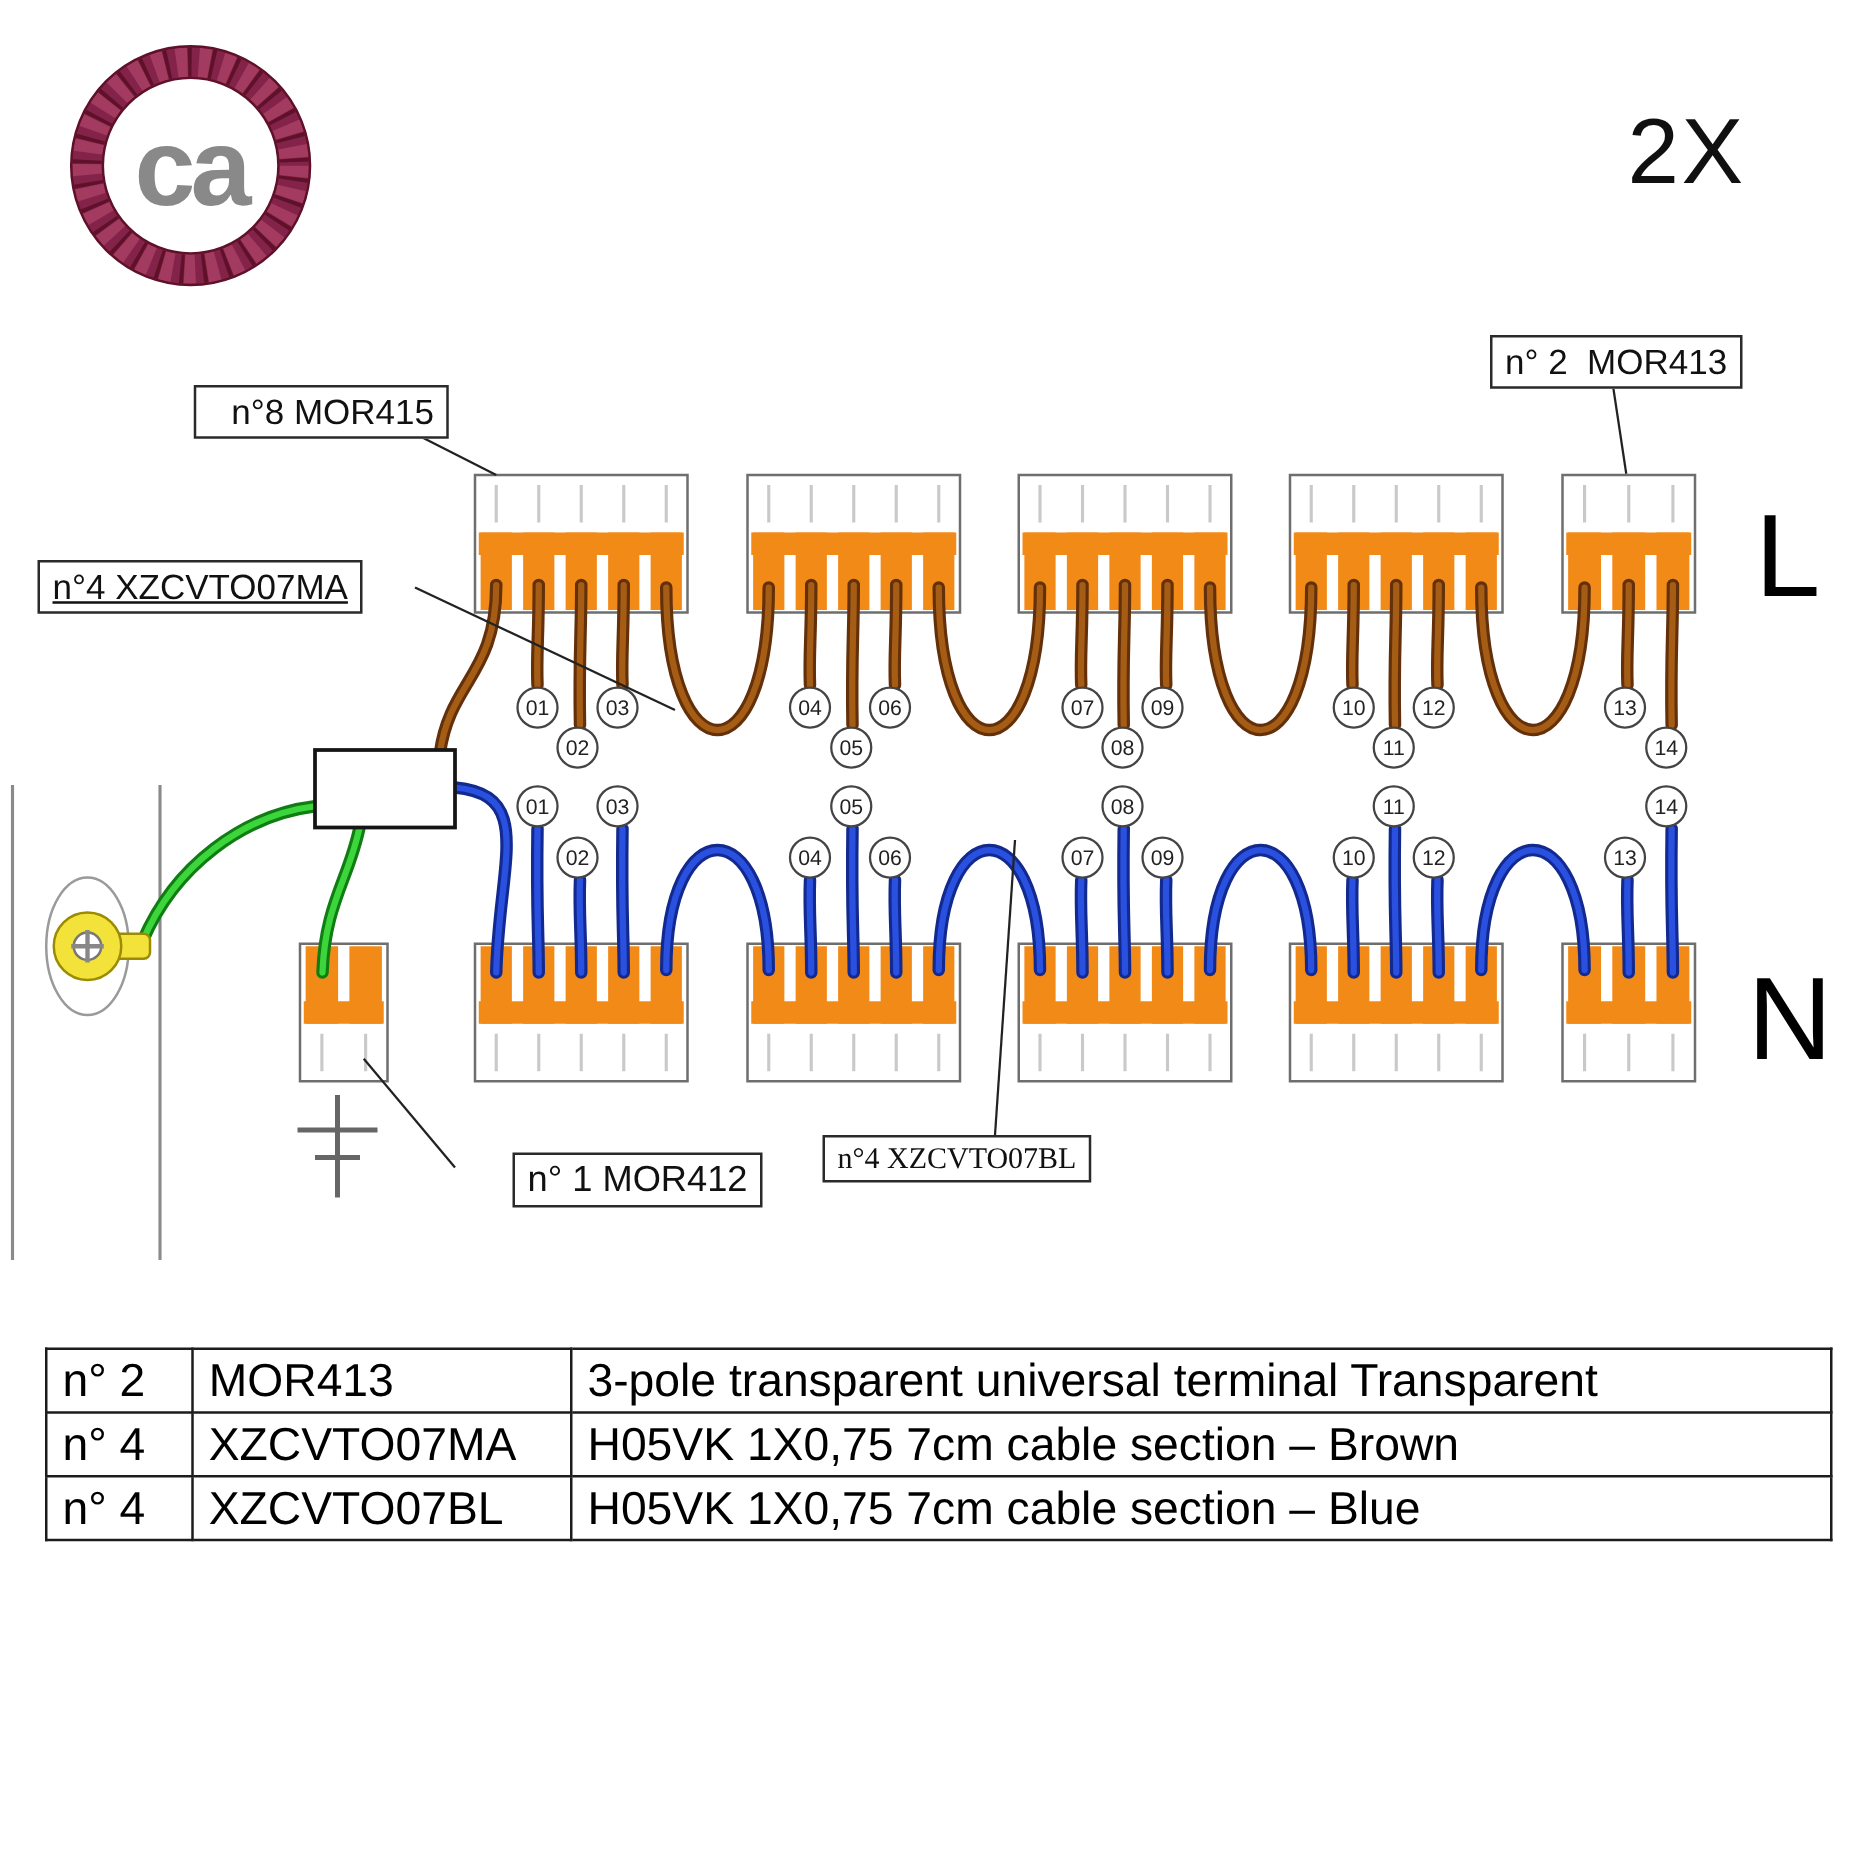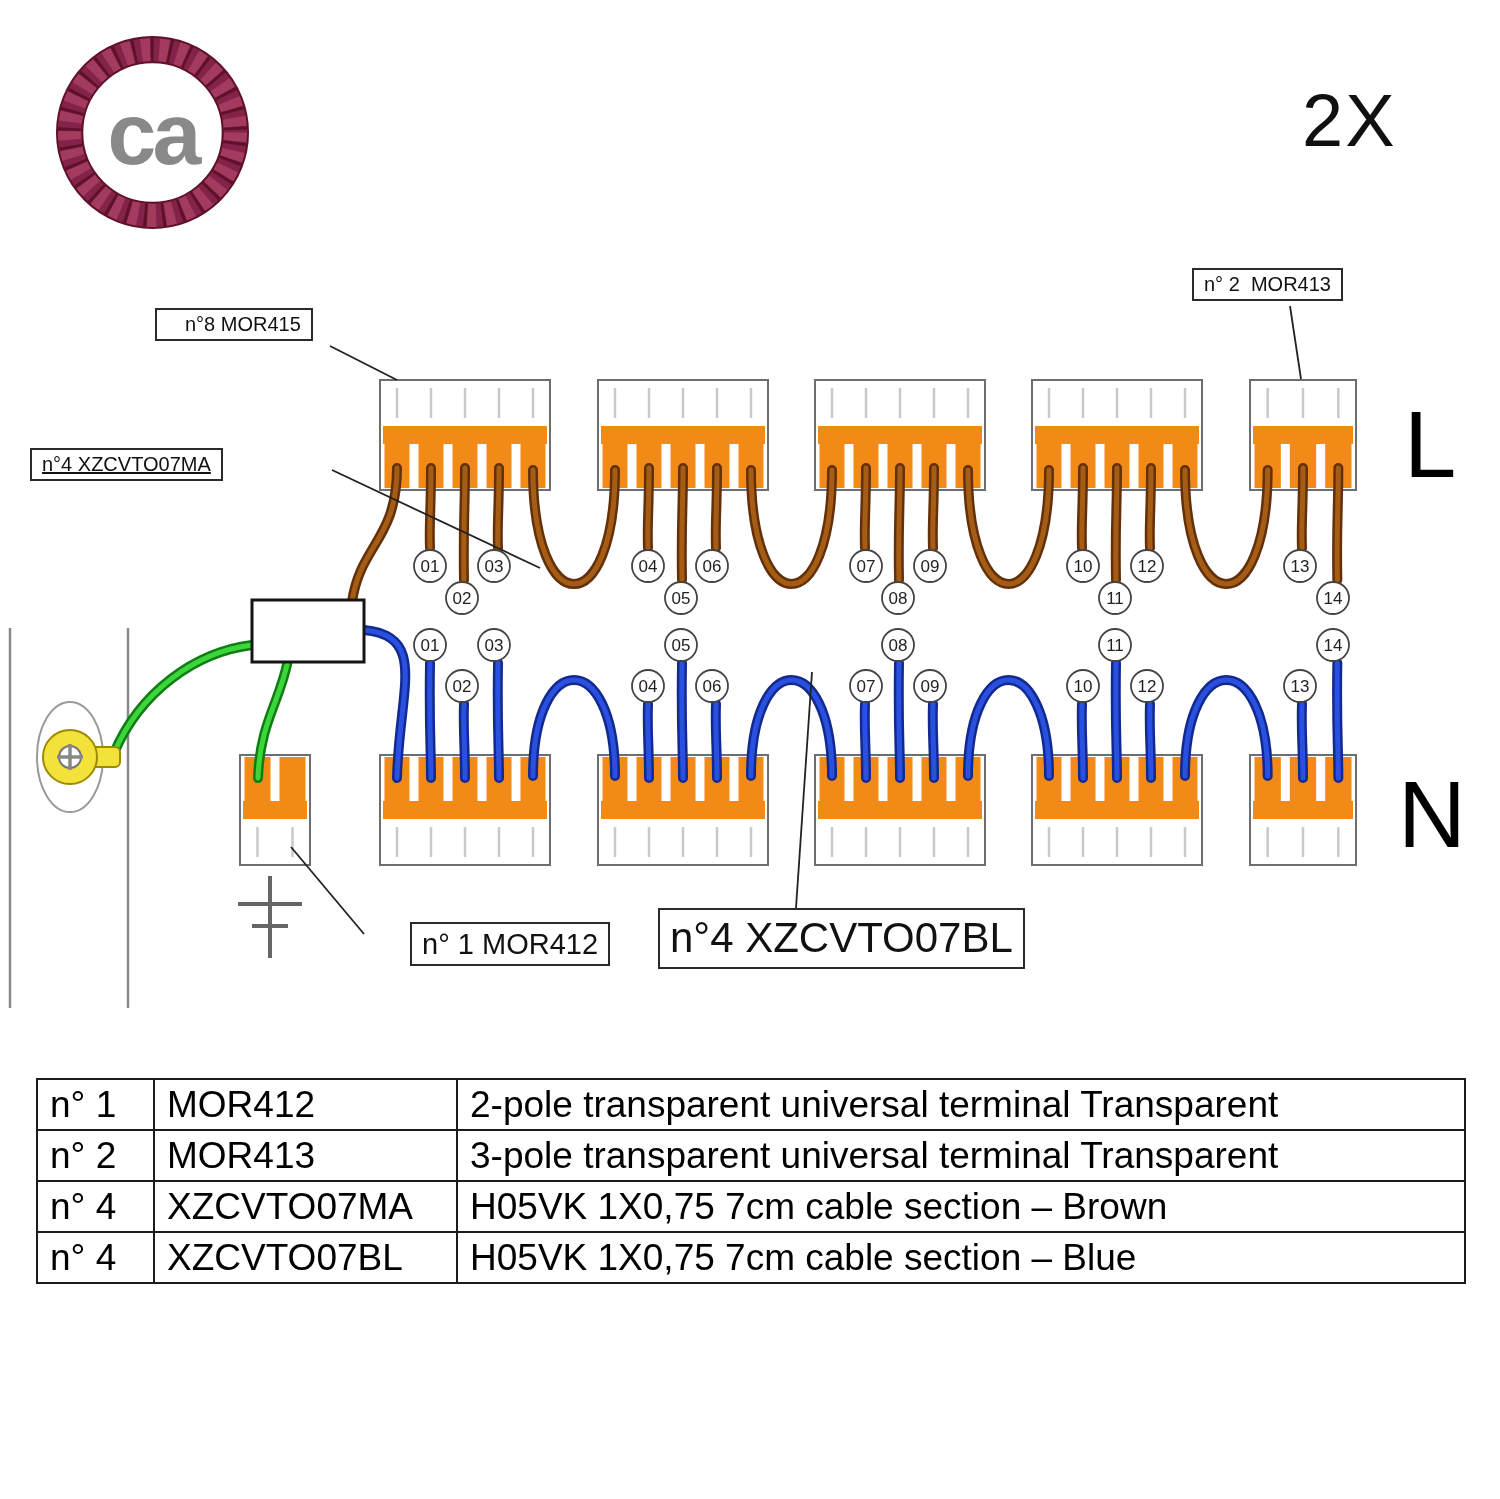--- a/index.html
+++ b/index.html
@@ -5,27 +5,27 @@
   html,body{margin:0;padding:0;}
   body{
     width:1500px;height:1499px;position:relative;background:#ffffff;
     font-family:"Liberation Sans",sans-serif;overflow:hidden;color:#000;
   }
   #brand-logo{position:absolute;left:55px;top:35px;}
   #qty{position:absolute;left:1302px;top:78px;font-size:74px;color:#101010;letter-spacing:2px;}
   #diagram{position:absolute;left:0;top:0;}
   .callout{
     position:absolute;border:2px solid #2a2a2a;background:#fff;
-    padding:2px 10px;font-size:20px;color:#111;white-space:pre;z-index:3;line-height:1.25;
+    padding:2px 10px;font-size:28px;color:#111;white-space:pre;z-index:3;line-height:1.25;
   }
   #c-mor415{left:155px;top:308px;padding-left:28px;}
   #c-mor413{left:1192px;top:268px;}
   #c-ma{left:30px;top:448px;text-decoration:underline;}
   #c-mor412{left:362px;top:922px;font-size:29px;margin-left:48px;}
-  #c-bl{left:658px;top:908px;font-size:42px;}
+  #c-bl{left:658px;top:908px;font-size:24px;font-family:Liberation Serif, serif;}
   .bigletter{position:absolute;font-size:94px;color:#000;line-height:1;}
   #lab-L{left:1404px;top:398px;}
   #lab-N{left:1398px;top:768px;}
   #parts-table{
     position:absolute;left:36px;top:1078px;width:1430px;
     border-collapse:collapse;table-layout:fixed;z-index:2;
   }
   #parts-table td{
     border:2.5px solid #1c1c1c;font-size:37px;height:49px;
     padding:0 8px 0 12px;white-space:nowrap;overflow:hidden;background:#fff;
@@ -426,25 +426,20 @@
 <div class="bigletter" id="lab-N">N</div>
 
 <table id="parts-table">
   <colgroup>
       <col style="width:117px">
       <col style="width:303px">
       <col>
     </colgroup>
   <tbody>
     <tr>
-      <td>n° 1</td>
-      <td>MOR412</td>
-      <td>2-pole transparent universal terminal Transparent</td>
-    </tr>
-    <tr>
       <td>n° 2</td>
       <td>MOR413</td>
       <td>3-pole transparent universal terminal Transparent</td>
     </tr>
     <tr>
       <td>n° 4</td>
       <td>XZCVTO07MA</td>
       <td>H05VK 1X0,75 7cm cable section – Brown</td>
     </tr>
     <tr>

